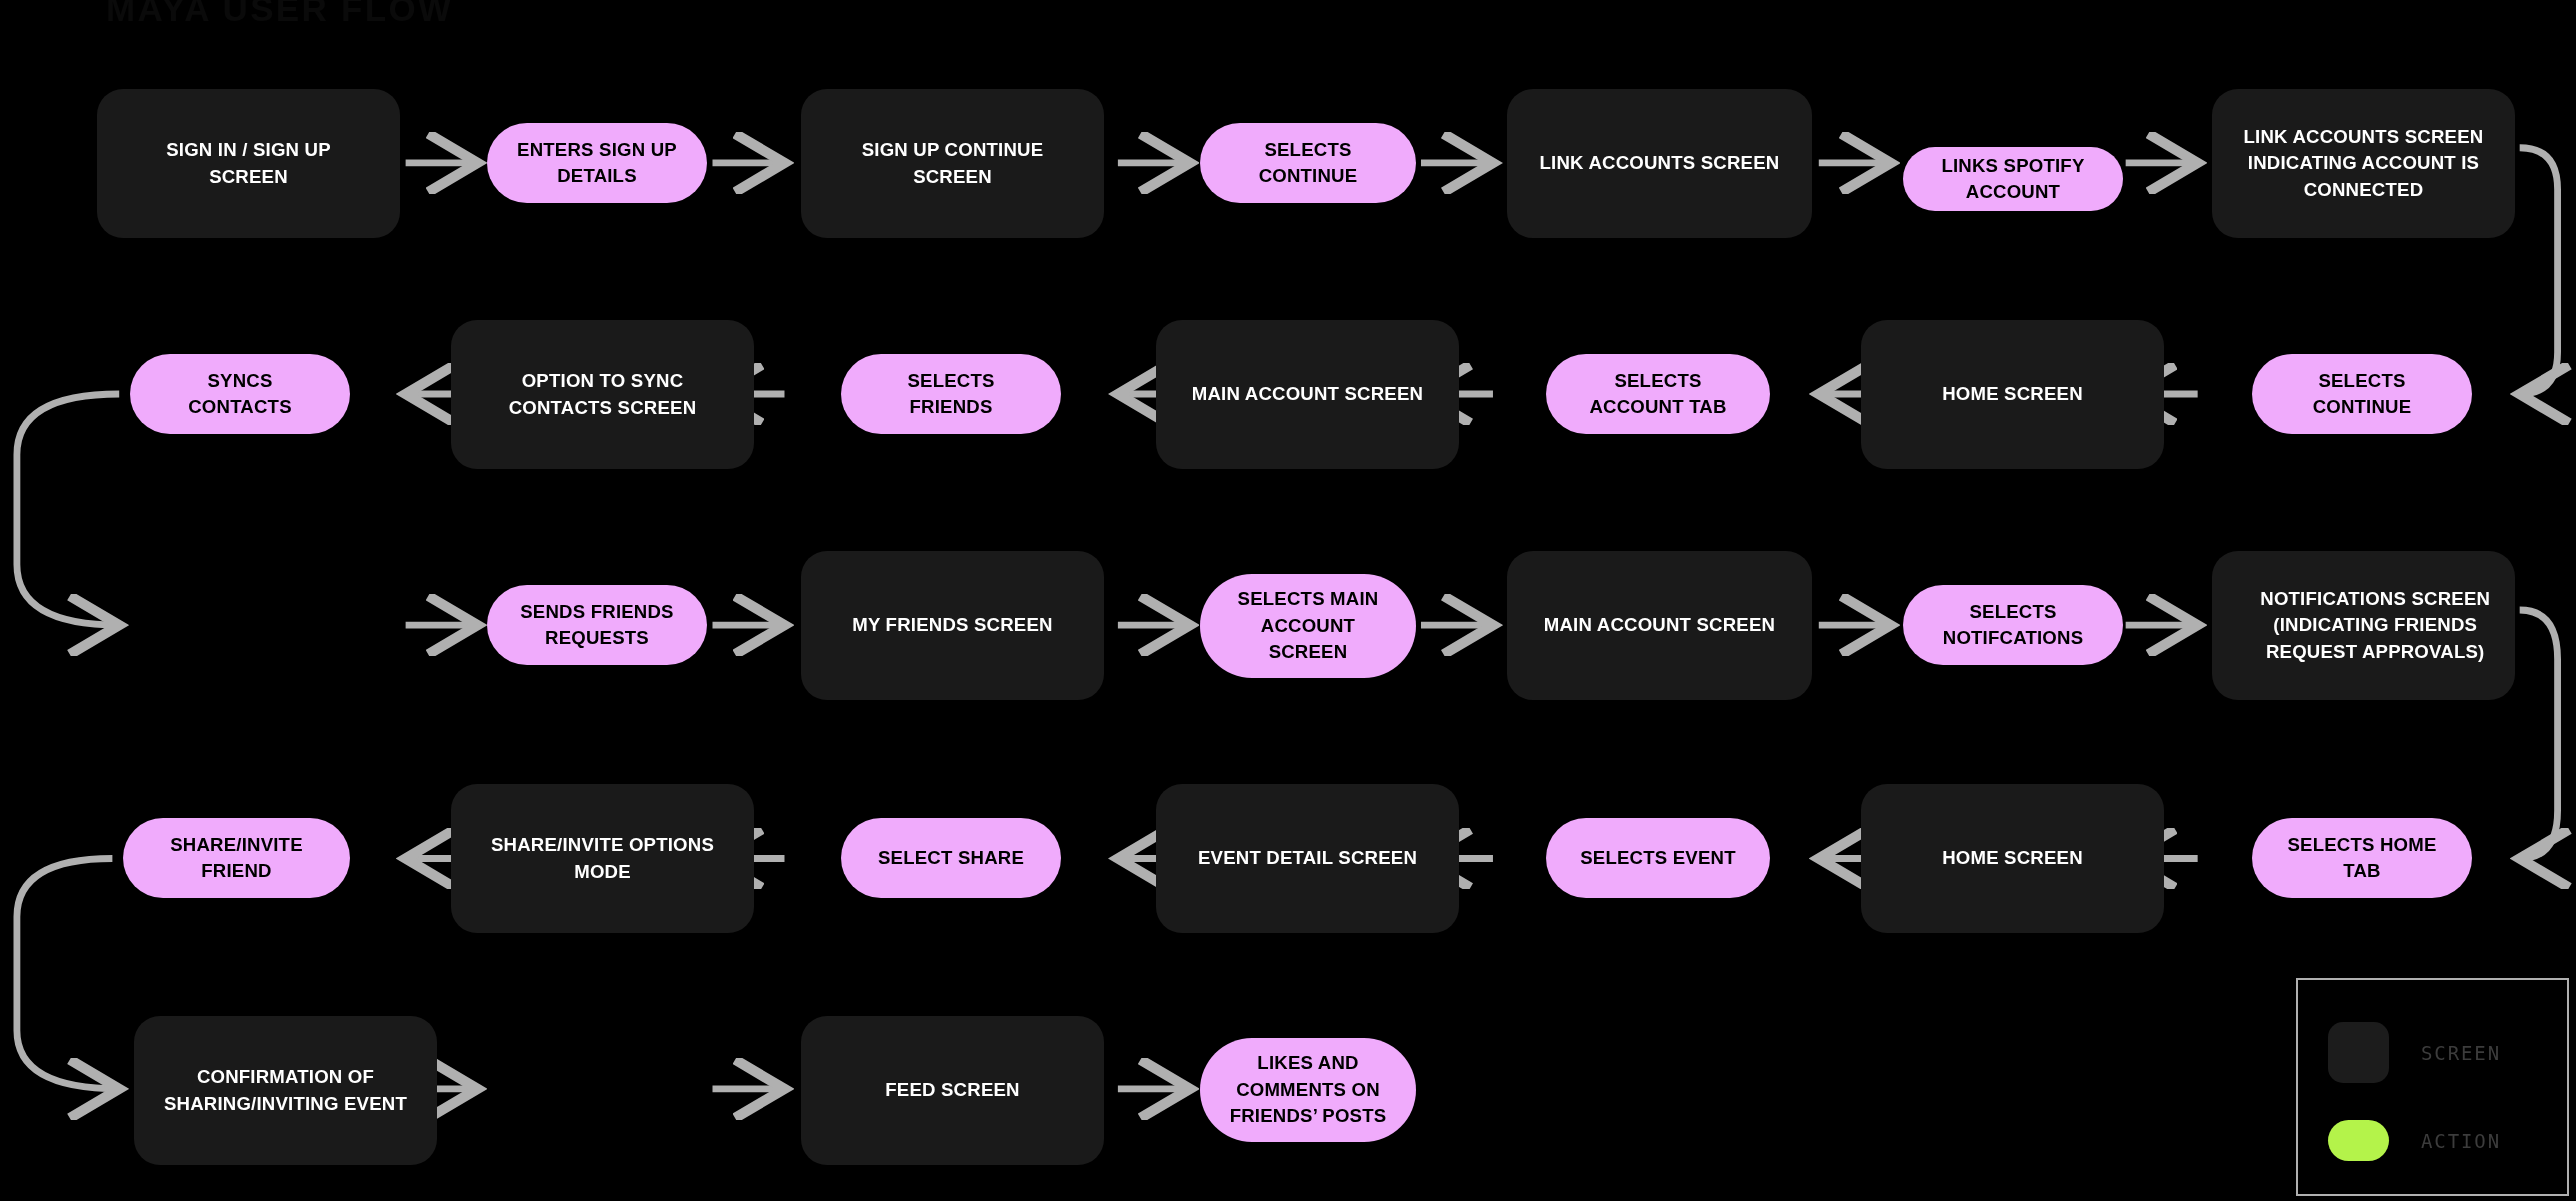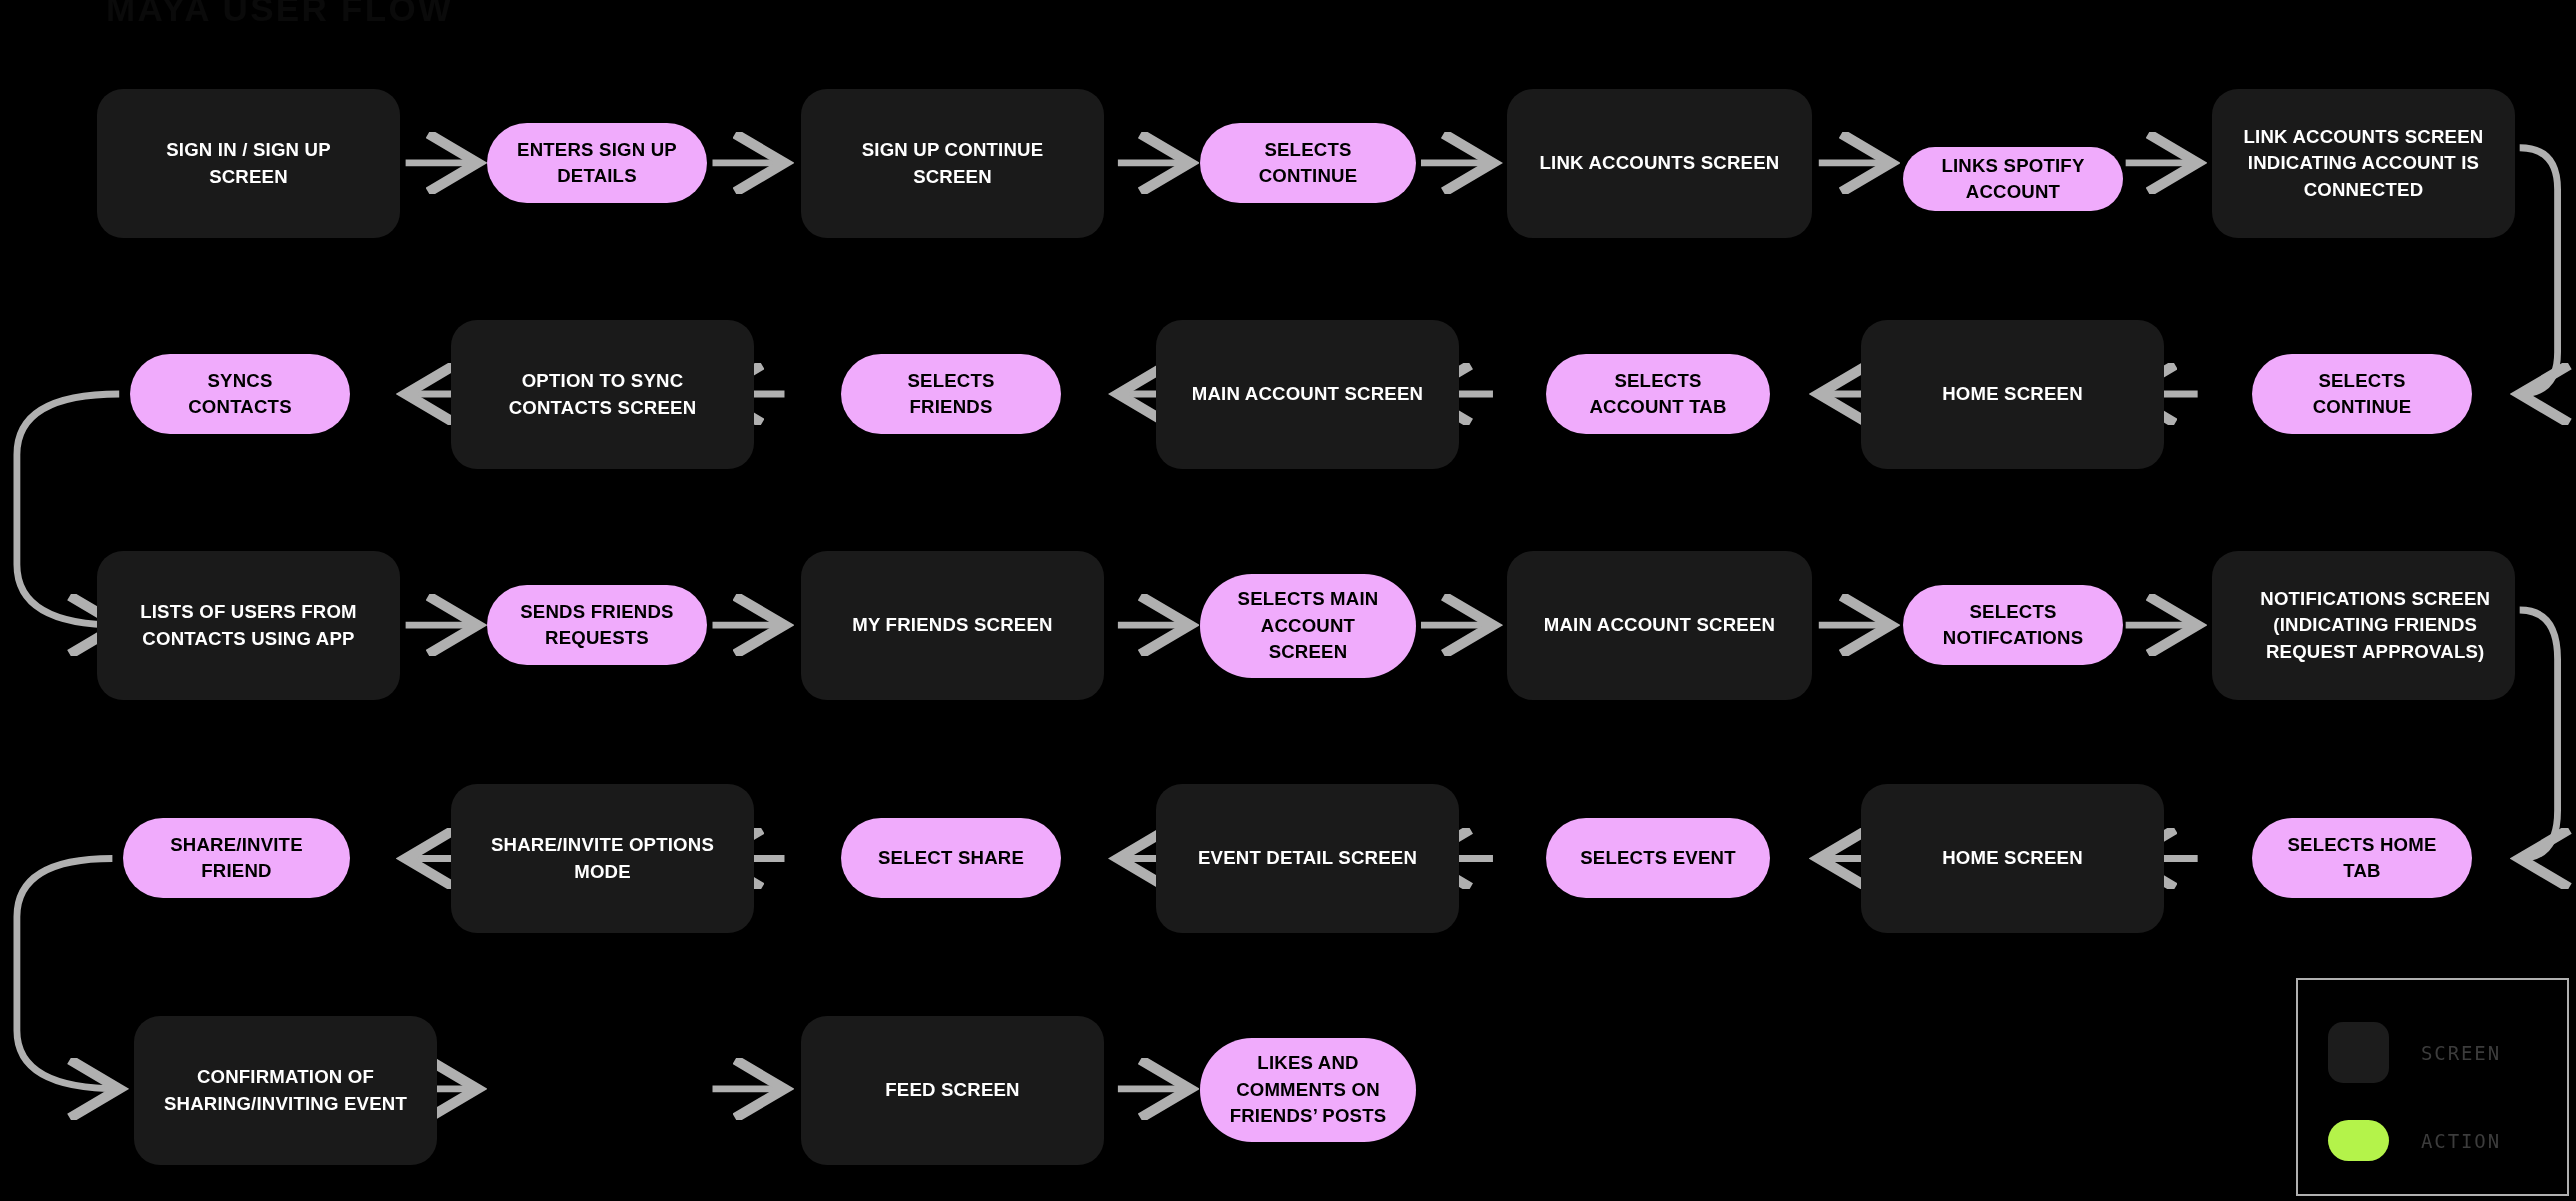--- a/index.html
+++ b/index.html
@@ -232,24 +232,20 @@
 ACCOUNT TAB</span>
   </div>
   <div class="node screen" style="left:1861px; top:320px; width:303px; height:149px;">
     <span class="label">HOME SCREEN</span>
   </div>
   <div class="node action" style="left:2252px; top:354px; width:220px; height:80px;">
     <span class="label">SELECTS
 CONTINUE</span>
   </div>
 
-  <div class="node screen" style="left:97px; top:551px; width:303px; height:149px;">
-    <span class="label">LISTS OF USERS FROM
-CONTACTS USING APP</span>
-  </div>
   <div class="node action" style="left:487px; top:585px; width:220px; height:80px;">
     <span class="label">SENDS FRIENDS
 REQUESTS</span>
   </div>
   <div class="node screen" style="left:801px; top:551px; width:303px; height:149px;">
     <span class="label">MY FRIENDS SCREEN</span>
   </div>
   <div class="node action" style="left:1200px; top:574px; width:216px; height:104px;">
     <span class="label">SELECTS MAIN
 ACCOUNT

